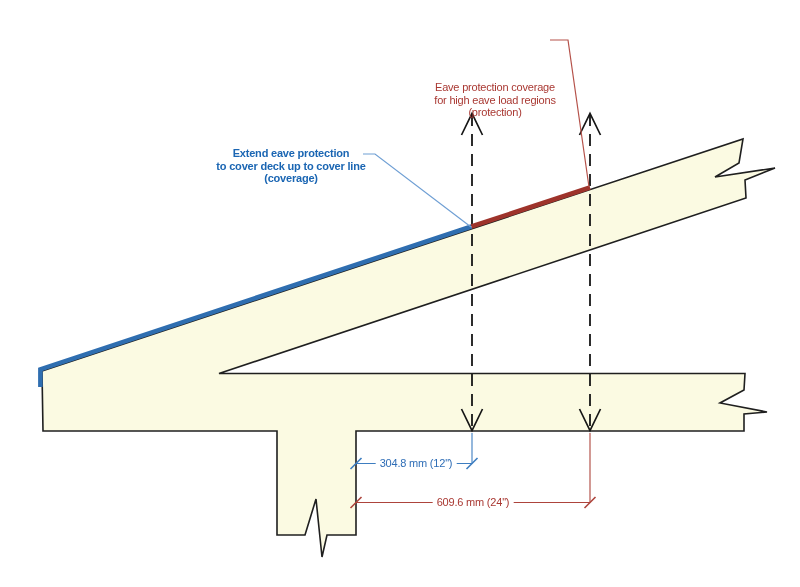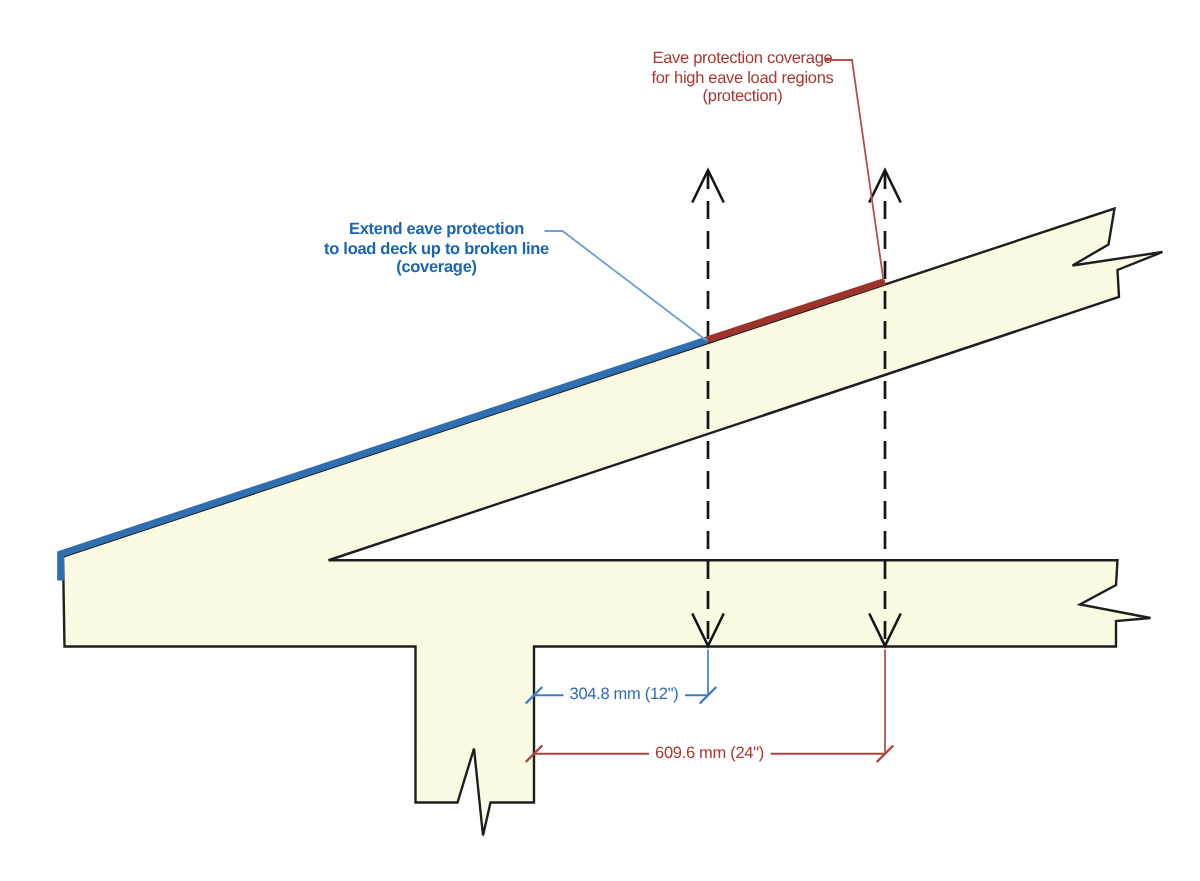--- a/index.html
+++ b/index.html
@@ -6,21 +6,21 @@
   #canvas{
     position:relative;width:800px;height:587px;background:#ffffff;overflow:hidden;
     font-family:"Liberation Sans", sans-serif;
   }
   #drawing{position:absolute;left:0;top:0;}
   .anno{
     position:absolute;text-align:center;font-size:11px;line-height:12.6px;
     letter-spacing:-0.2px;white-space:nowrap;
   }
   .anno div{white-space:nowrap;}
-  .anno-red{color:#a93832;}
+  .anno-red{color:#a93832;margin-top:48px;}
   .anno-blue{color:#1b66b3;}
   .dim-label{
     position:absolute;transform:translateX(-50%);font-size:11px;line-height:13px;
     background:#ffffff;padding:0 4px;letter-spacing:-0.2px;white-space:nowrap;
   }
   .dim-blue{color:#2e6db6;}
   .dim-red{color:#a93832;}
 </style>
 </head>
 <body>
@@ -62,20 +62,20 @@
   </svg>
 
   <div class="anno anno-red" style="left:400px;top:33px;width:190px;">
     <div>Eave protection coverage</div>
     <div>for high eave load regions</div>
     <div>(protection)</div>
   </div>
 
   <div class="anno anno-blue" style="left:196px;top:147px;width:190px;font-weight:bold;">
     <div>Extend eave protection</div>
-    <div>to load deck up to broken line</div>
+    <div>to cover deck up to cover line</div>
     <div>(coverage)</div>
   </div>
 
   <div class="dim-label dim-blue" style="left:416px;top:457px;">304.8 mm (12")</div>
   <div class="dim-label dim-red" style="left:473px;top:496px;">609.6 mm (24")</div>
 
 </div>
 
 </body></html>

